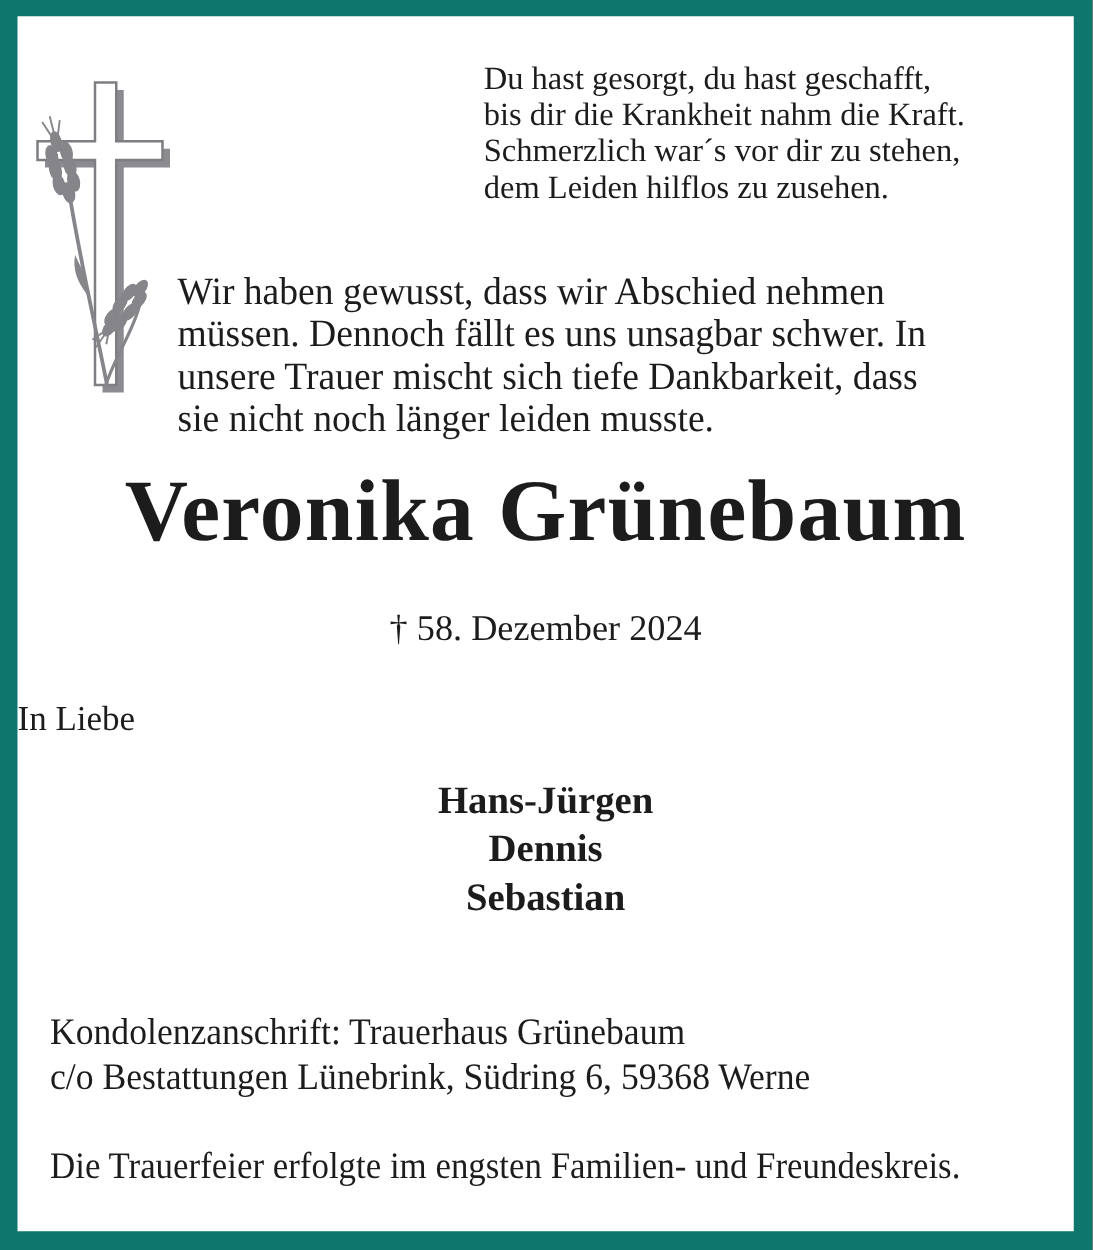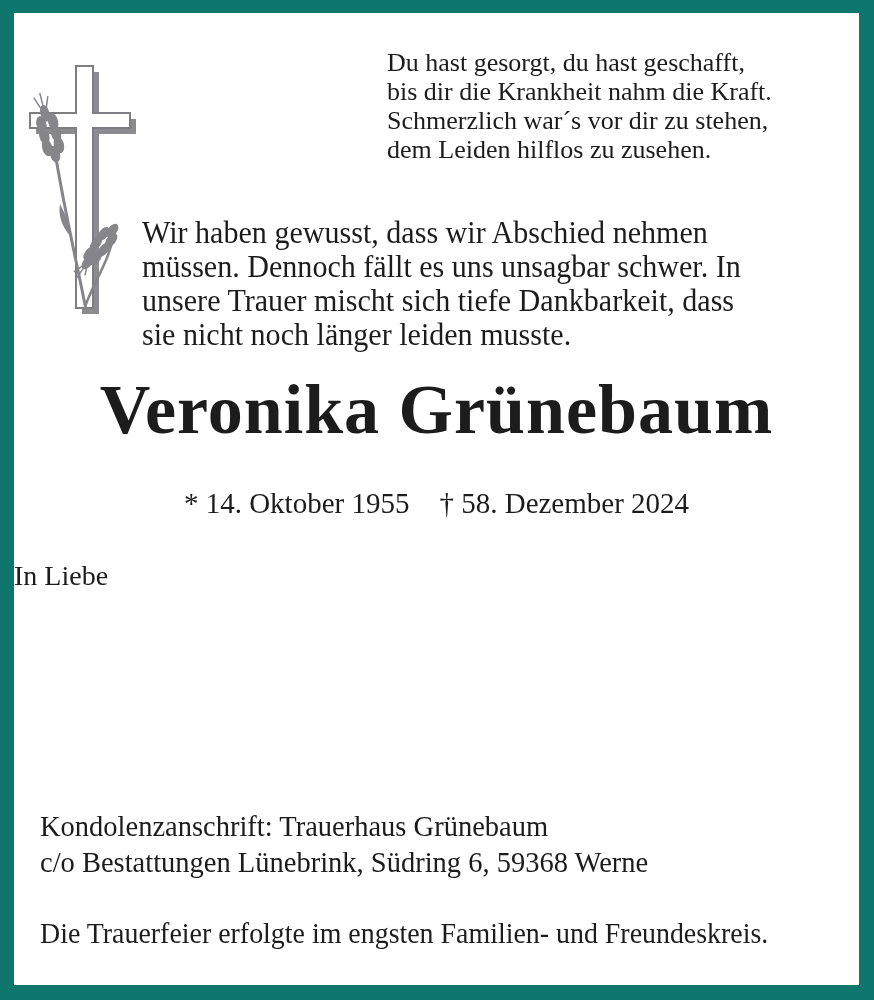--- a/index.html
+++ b/index.html
@@ -115,24 +115,26 @@
 dem Leiden hilflos zu zusehen.</div>
 
   <div class="blk intro">Wir haben gewusst, dass wir Abschied nehmen
 müssen. Dennoch fällt es uns unsagbar schwer. In
 unsere Trauer mischt sich tiefe Dankbarkeit, dass
 sie nicht noch länger leiden musste.</div>
 
   <div class="blk name">Veronika Grünebaum</div>
 
   <div class="blk dates">
-    <span>* 14. Oktober 1955</span>
     <span>† 58. Dezember 2024</span>
   </div>
 
   <div class="blk salutation">In Liebe</div>
 
+  <div class="blk mourners">Hans-Jürgen
+Dennis
+Sebastian</div>
 
   <div class="blk condolence">Kondolenzanschrift: Trauerhaus Grünebaum
 c/o Bestattungen Lünebrink, Südring 6, 59368 Werne</div>
 
   <div class="blk funeral">Die Trauerfeier erfolgte im engsten Familien- und Freundeskreis.</div>
 </div>
 
 </body></html>

